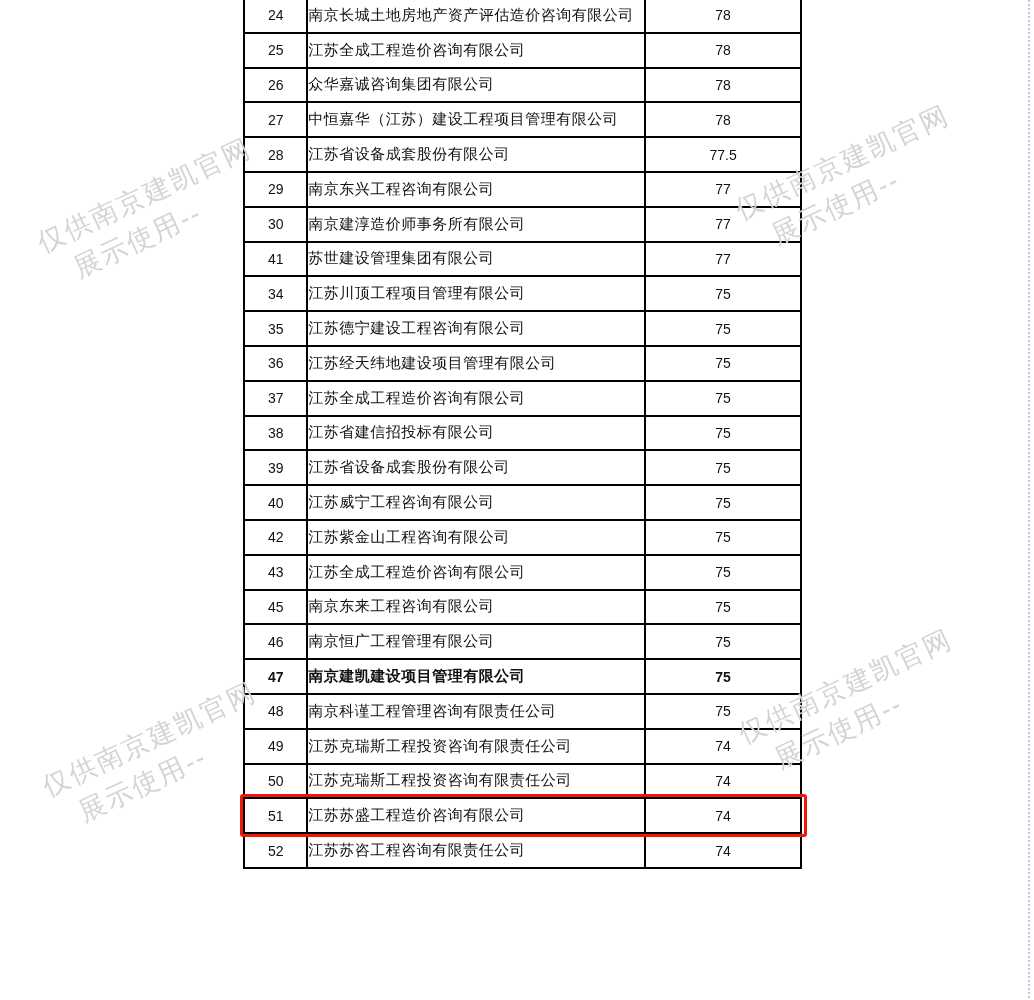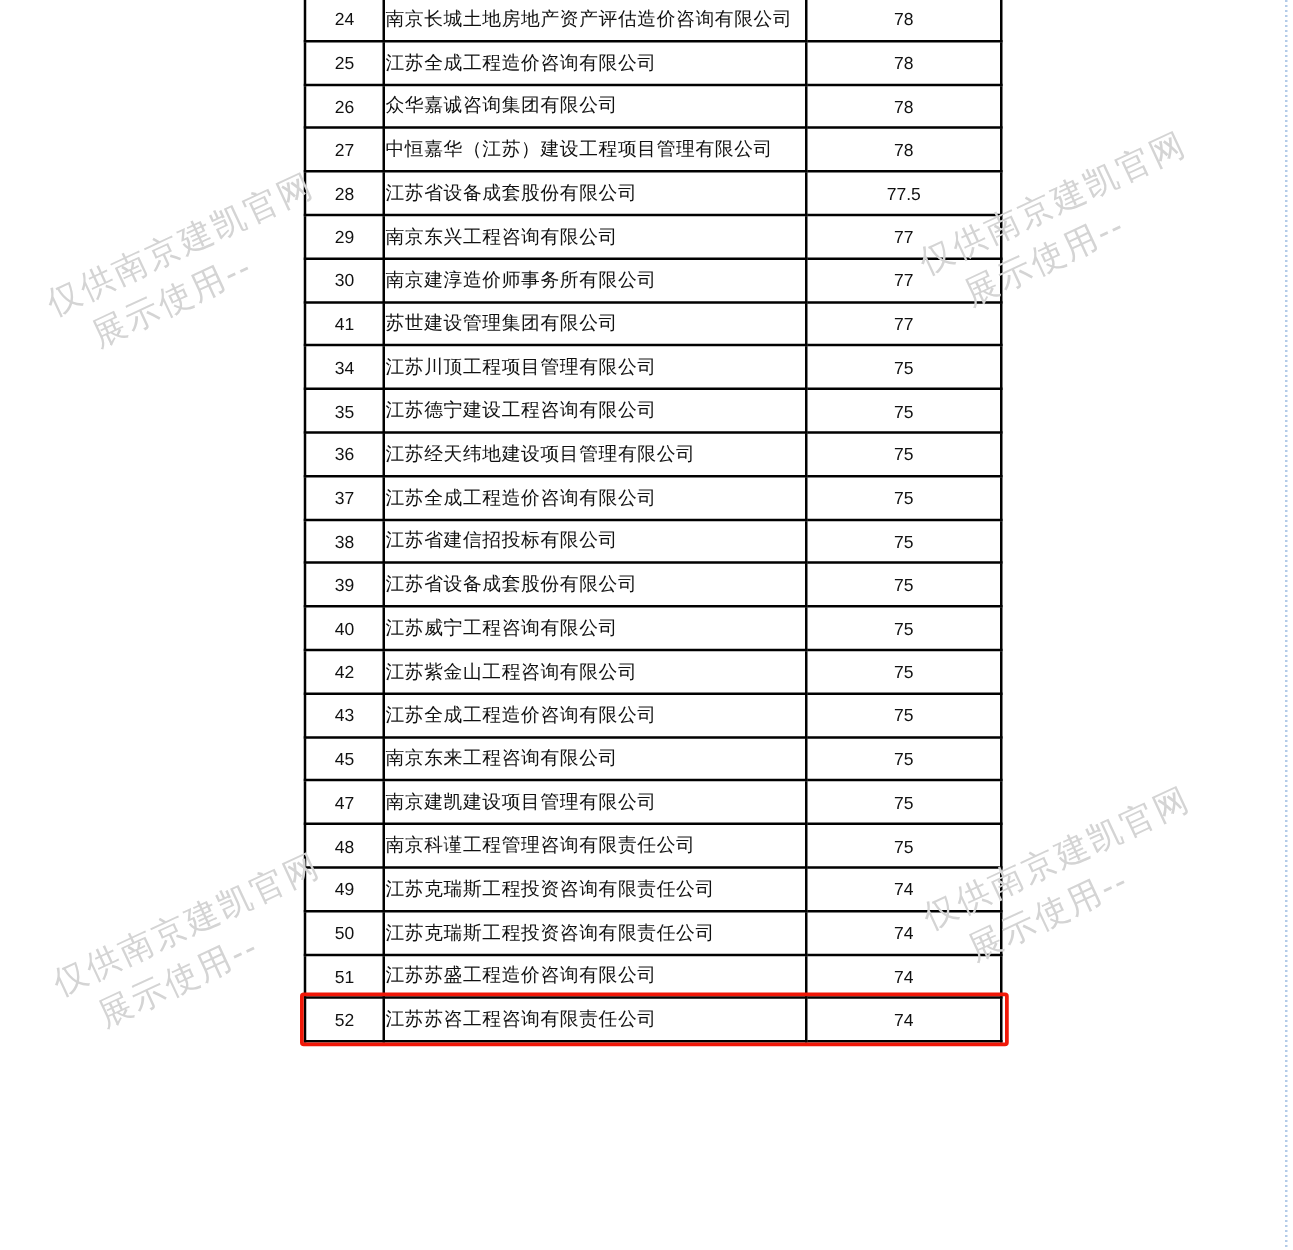--- a/index.html
+++ b/index.html
@@ -43,21 +43,21 @@
     text-align: left;
     padding-left: 11px;
     font-size: 15px;
     letter-spacing: 0.5px;
   }
   td.score-cell {
     width: 153px;
     text-align: center;
     font-size: 14px;
   }
-  tr.hl td { font-weight: 400; }
+  tr.hl td { font-weight: 700; }
 
   
   .highlight-box {
     position: absolute;
     border: 3px solid #f01808;
     border-radius: 3px;
     pointer-events: none;
     z-index: 5;
     background: transparent;
   }
@@ -204,20 +204,25 @@
       <tr>
         <td class="rank-cell">43</td>
         <td class="company-cell">江苏全成工程造价咨询有限公司</td>
         <td class="score-cell">75</td>
       </tr>
       <tr>
         <td class="rank-cell">45</td>
         <td class="company-cell">南京东来工程咨询有限公司</td>
         <td class="score-cell">75</td>
       </tr>
+      <tr>
+        <td class="rank-cell">46</td>
+        <td class="company-cell">南京恒广工程管理有限公司</td>
+        <td class="score-cell">75</td>
+      </tr>
       <tr class="hl">
         <td class="rank-cell">47</td>
         <td class="company-cell">南京建凯建设项目管理有限公司</td>
         <td class="score-cell">75</td>
       </tr>
       <tr>
         <td class="rank-cell">48</td>
         <td class="company-cell">南京科谨工程管理咨询有限责任公司</td>
         <td class="score-cell">75</td>
       </tr>

